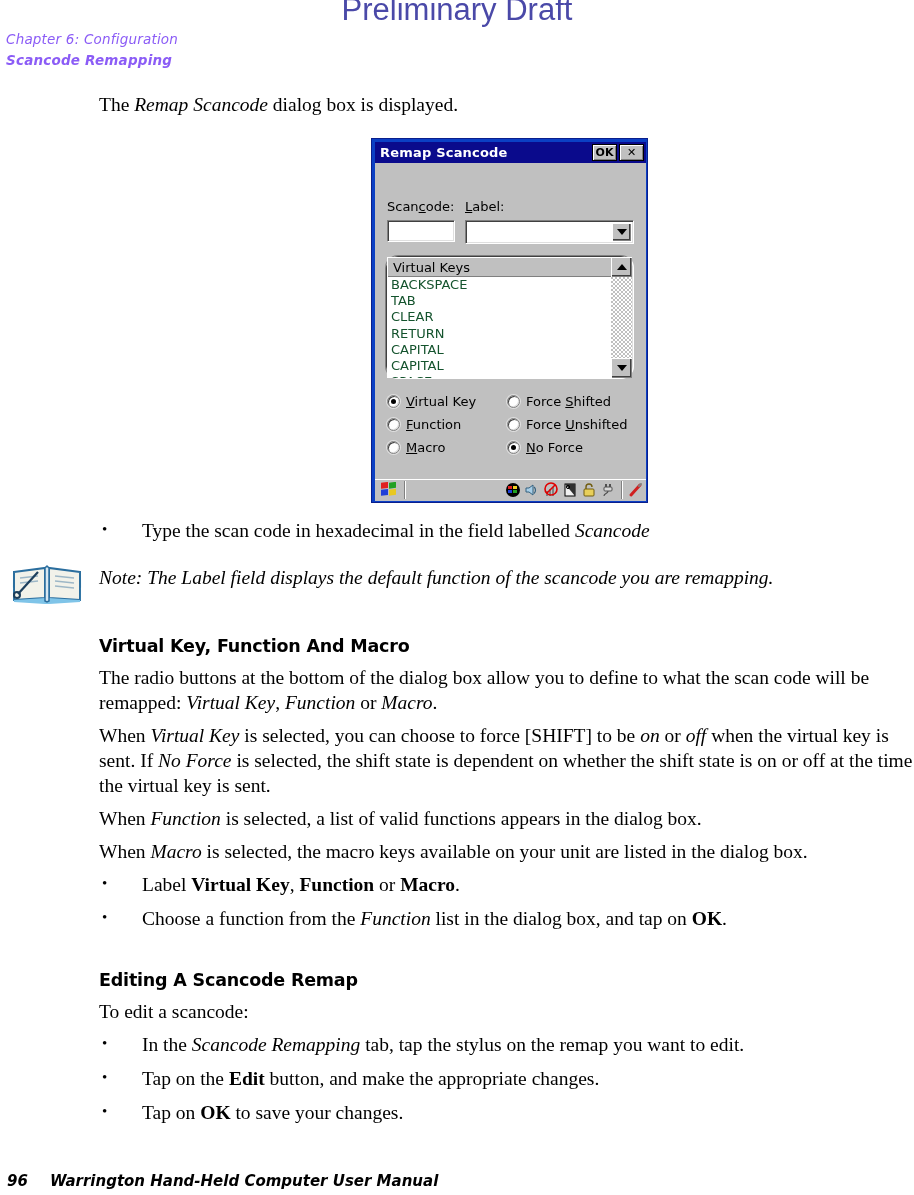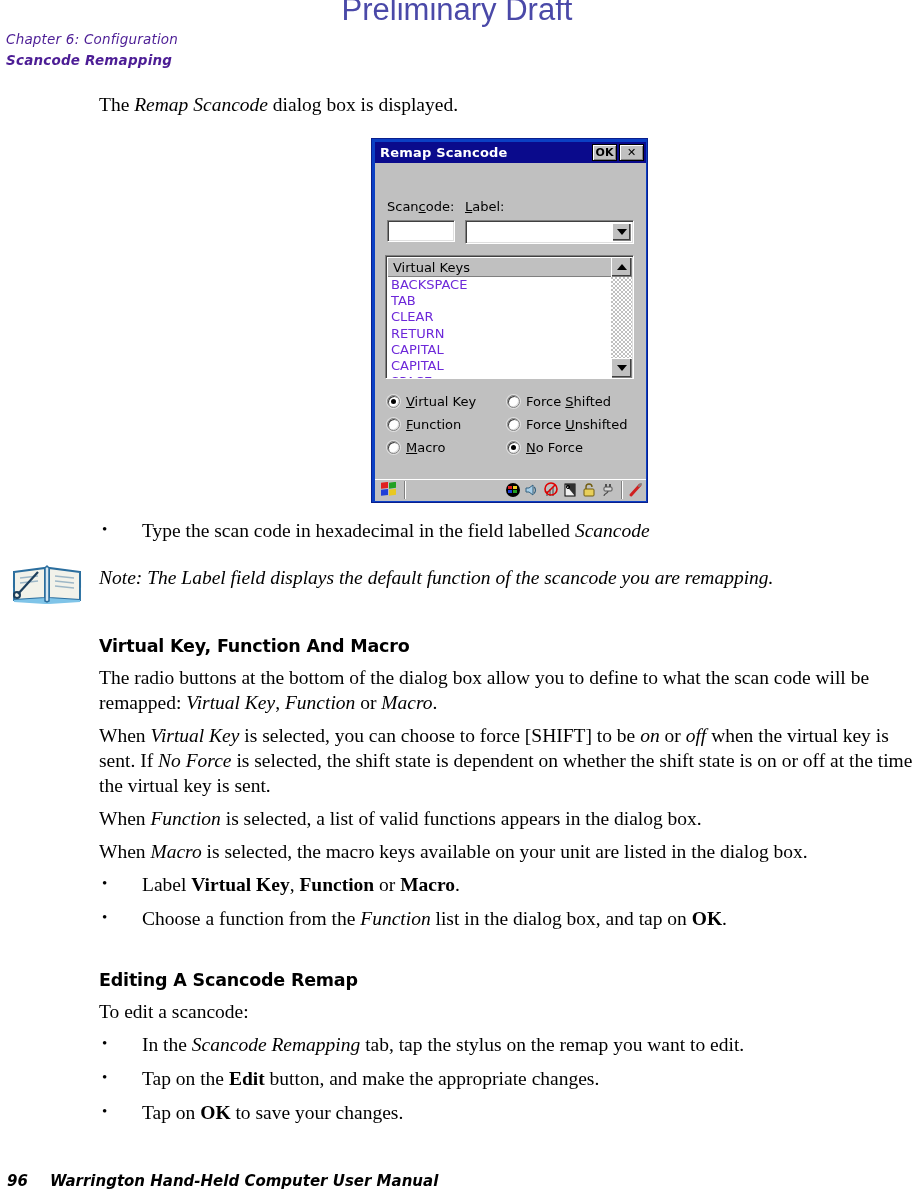--- a/index.html
+++ b/index.html
@@ -31,21 +31,21 @@
     white-space: nowrap;
   }
 
   
   .runhead {
     position: absolute;
     left: 6px;
     font-family: "DejaVu Sans", sans-serif;
     font-style: italic;
     font-size: 13.5px;
-    color: #4c1d95;
+    color: #8b5cf6;
     white-space: nowrap;
   }
   .runhead.line1 { top: 31px; font-weight: 400; letter-spacing: .2px;}
   .runhead.line2 { top: 52px; font-weight: 700; letter-spacing: .2px;}
 
   
   .col {
     position: absolute;
     left: 99px;
     width: 818px;
@@ -233,21 +233,21 @@
     width: 0; height: 0;
     border-left: 5px solid transparent;
     border-right: 5px solid transparent;
     border-bottom: 6px solid #000;
   }
 
   
   #keys-listbox {
     position: absolute;
     left: 10px; top: 82px;
-    width: 249px; height: 124px;
+    width: 249px; height: 124px; border-radius: 13px;
   }
   .lb-header {
     position: absolute;
     left: 1px; top: 1px;
     width: 225px; height: 20px;
     background: #c0c0c0;
     box-shadow: inset 1px 1px 0 #ffffff, inset -1px -1px 0 #808080;
     box-sizing: border-box;
     font-size: 13px;
     color: #000;
@@ -258,21 +258,21 @@
   .lb-items {
     position: absolute;
     left: 1px; top: 21px;
     width: 225px; height: 101px;
     overflow: hidden;
     background: #ffffff;
   }
   .lb-item {
     font-size: 13px;
     line-height: 16.2px;
-    color: #6d28d9;
+    color: #14532d;
     padding-left: 4px;
     white-space: nowrap;
   }
   .lb-scroll {
     position: absolute;
     right: 1px; top: 1px;
     width: 21px; height: 121px;
     background: #c0c0c0;
   }
   .sb-btn {

